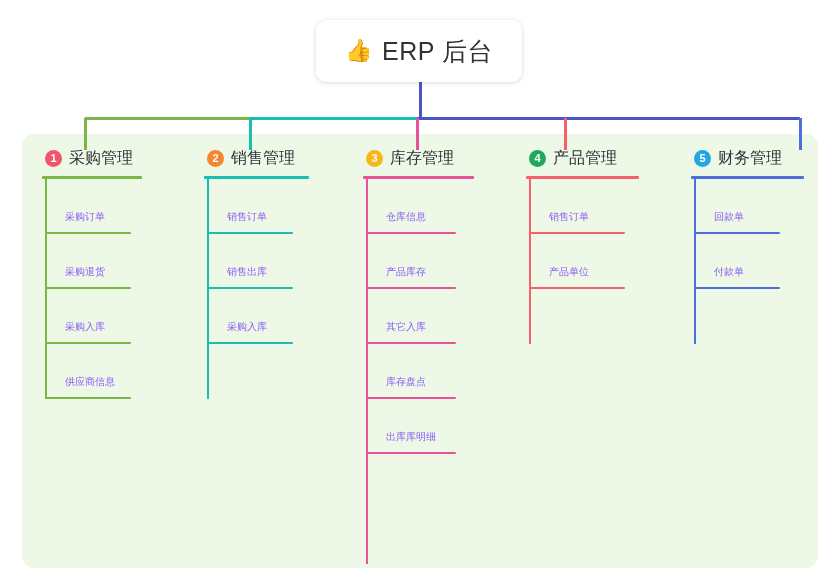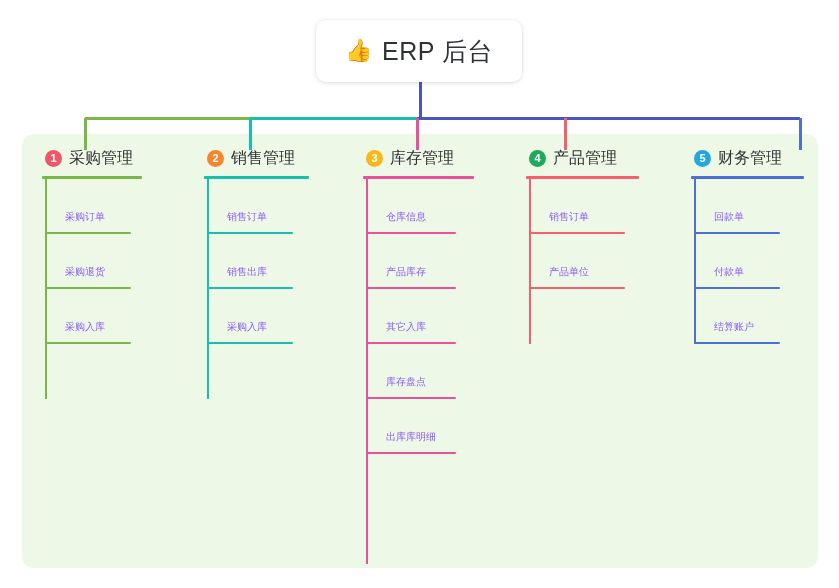--- a/index.html
+++ b/index.html
@@ -123,20 +123,24 @@
             <div class="item-rule" style="background: rgb(122, 182, 72); width: 86px;"></div>
           </div>
           <div class="item">
             <span class="item-label">采购退货</span>
             <div class="item-rule" style="background: rgb(122, 182, 72); width: 86px;"></div>
           </div>
           <div class="item">
             <span class="item-label">采购入库</span>
             <div class="item-rule" style="background: rgb(122, 182, 72); width: 86px;"></div>
           </div>
+          <div class="item">
+            <span class="item-label">供应商信息</span>
+            <div class="item-rule" style="background: rgb(122, 182, 72); width: 86px;"></div>
+          </div>
         </div>
       </div>
       <div class="col" style="left: 207px;">
         <div class="col-head">
           <span class="badge" style="background: rgb(245, 134, 46);">2</span>
           <span class="col-title">销售管理</span>
         </div>
         <div class="head-rule" style="background: rgb(25, 191, 174); width: 105px; margin-left: -3px;"></div>
         <div class="items">
           <div class="spine" style="background: rgb(25, 191, 174); height: 220px;"></div>
@@ -211,21 +215,17 @@
         <div class="items">
           <div class="spine" style="background: rgb(79, 111, 216); height: 165px;"></div>
           <div class="item">
             <span class="item-label">回款单</span>
             <div class="item-rule" style="background: rgb(79, 111, 216); width: 86px;"></div>
           </div>
           <div class="item">
             <span class="item-label">付款单</span>
             <div class="item-rule" style="background: rgb(79, 111, 216); width: 86px;"></div>
           </div>
-          <div class="item">
-            <span class="item-label">结算账户</span>
-            <div class="item-rule" style="background: rgb(79, 111, 216); width: 86px;"></div>
-          </div>
         </div>
       </div>
     </div>
 
 </div>
 
 </body></html>

